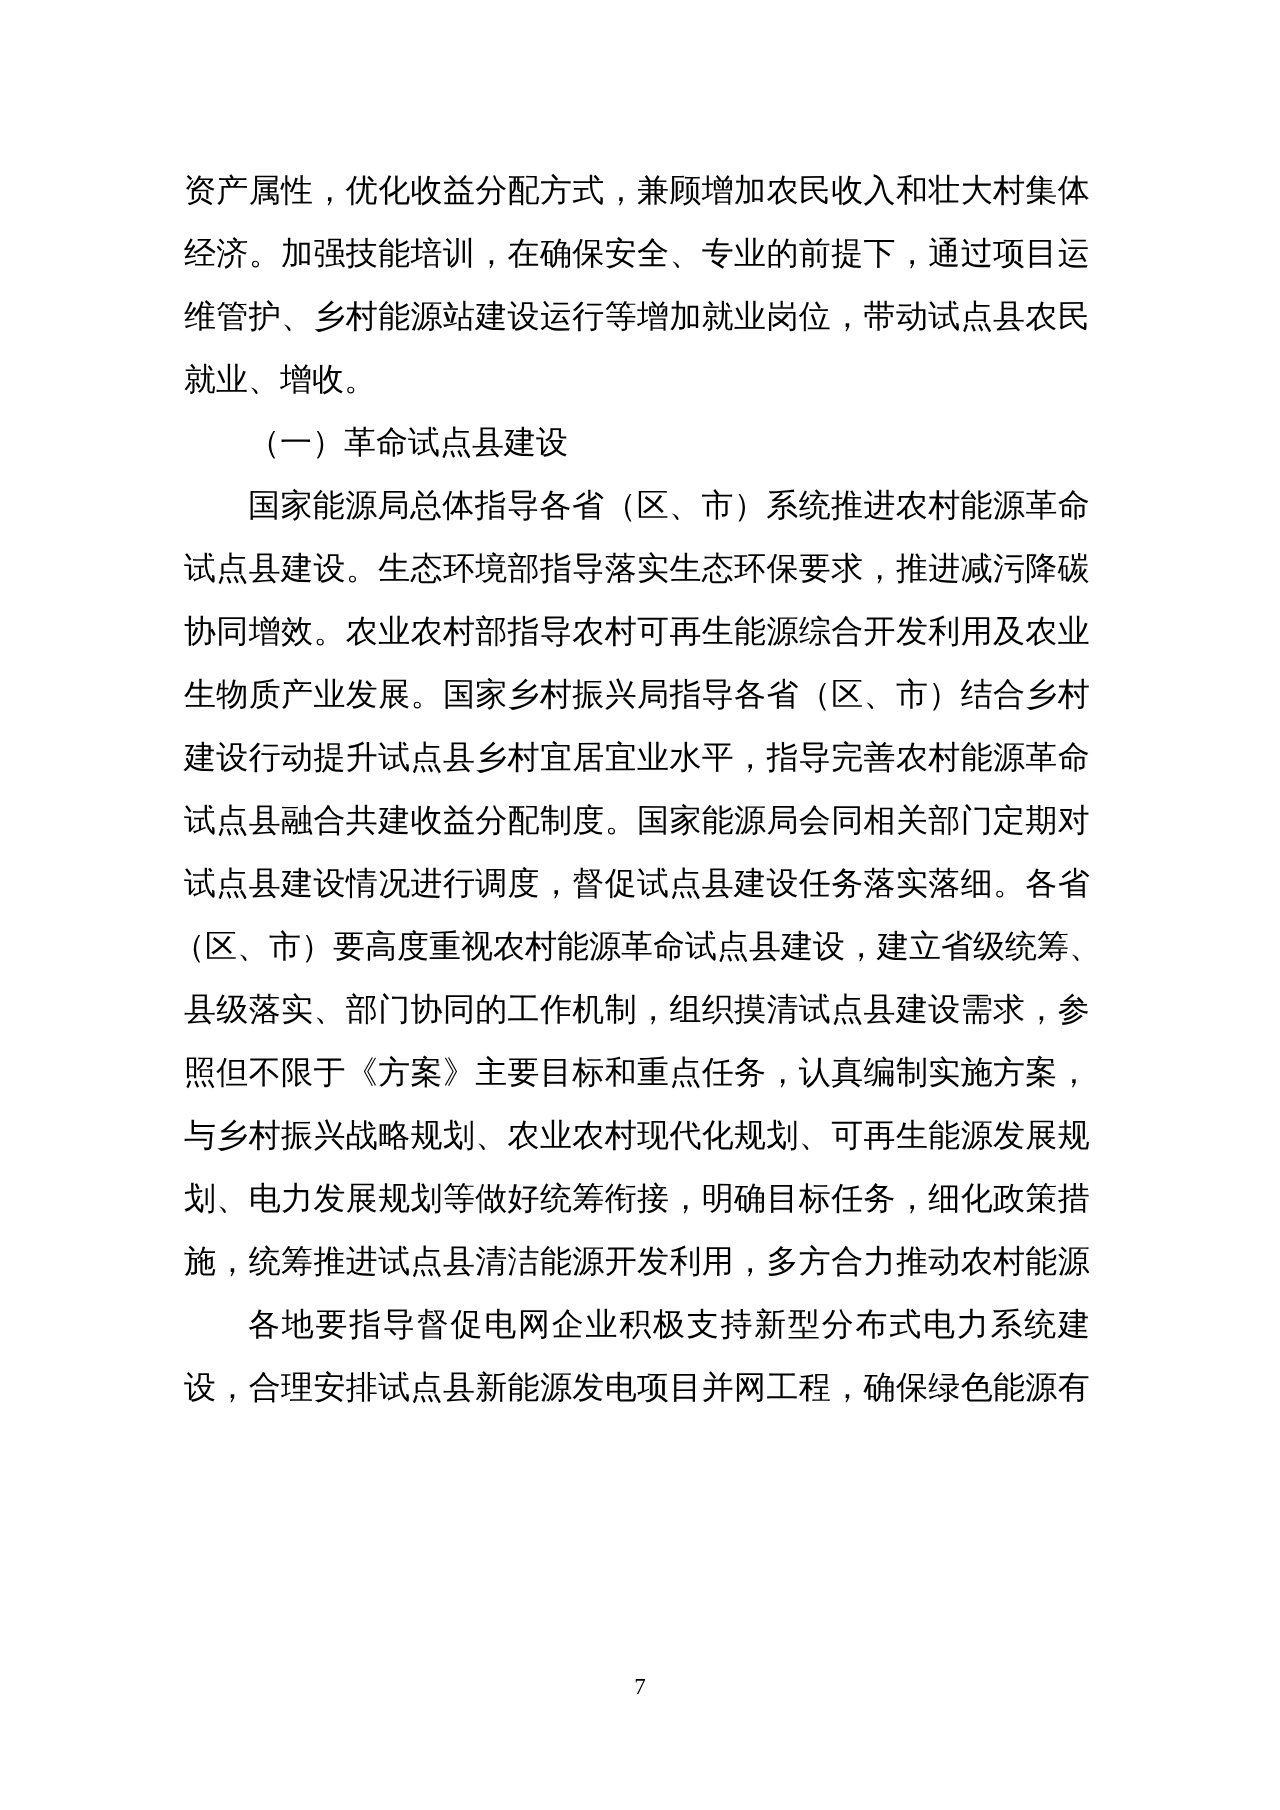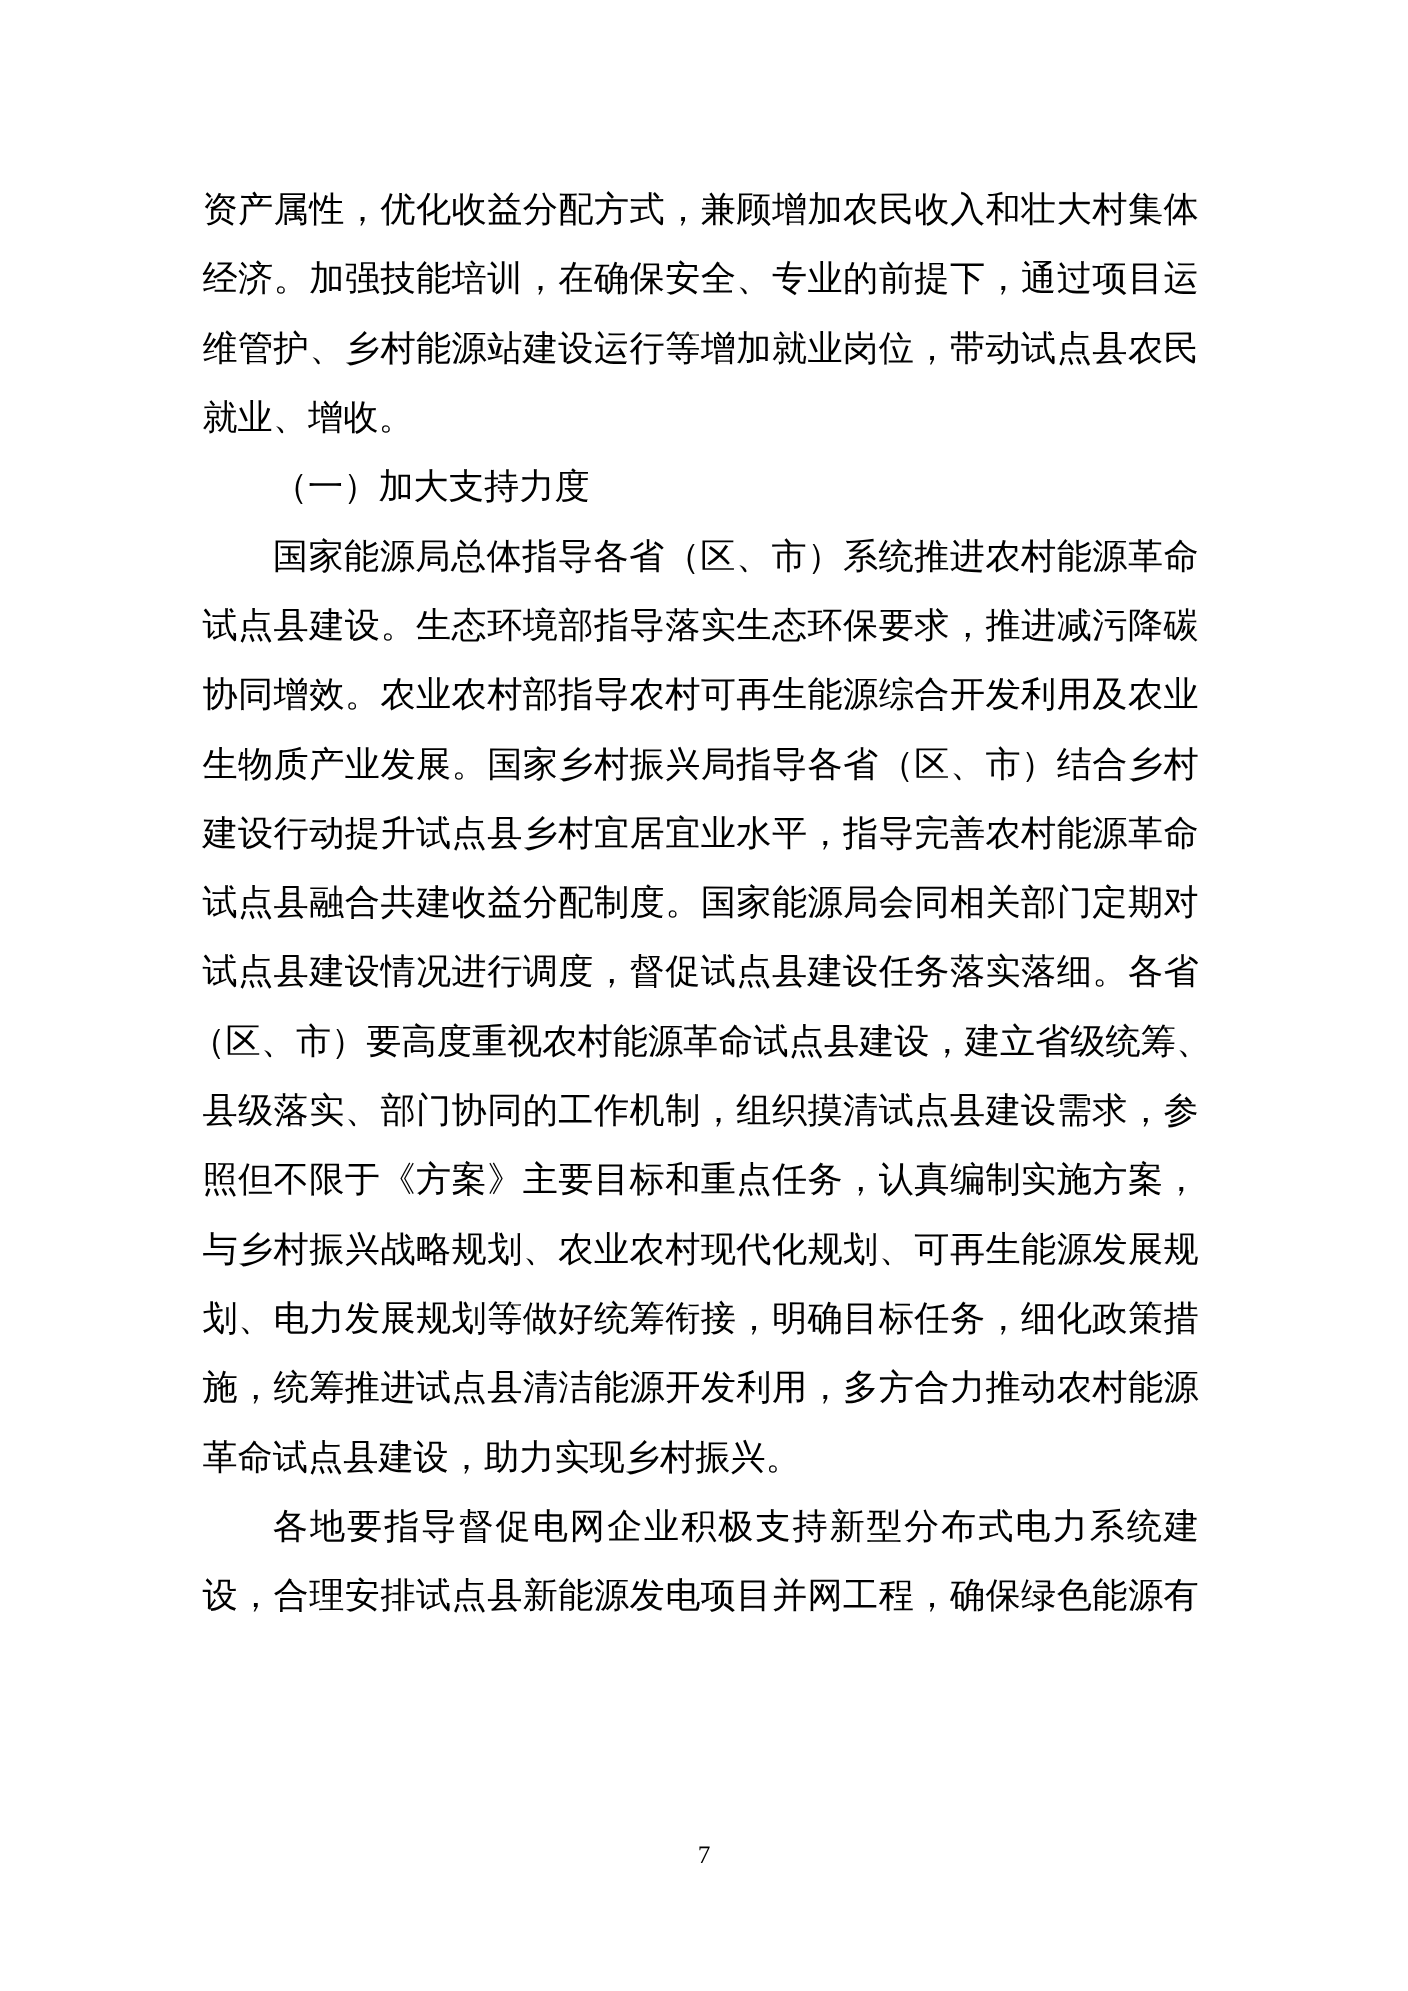--- a/index.html
+++ b/index.html
@@ -141,21 +141,21 @@
         <span>，</span>
         <span>带</span>
         <span>动</span>
         <span>试</span>
         <span>点</span>
         <span>县</span>
         <span>农</span>
         <span>民</span>
       </div>
     <div class="line">就业、增收。</div>
-    <div class="line ind">（一）加大支持力度</div>
+    <div class="line ind">（一）革命试点县建设</div>
     <div class="line j ind">
         <span>国</span>
         <span>家</span>
         <span>能</span>
         <span>源</span>
         <span>局</span>
         <span>总</span>
         <span>体</span>
         <span>指</span>
         <span>导</span>
@@ -531,21 +531,20 @@
         <span>方</span>
         <span>合</span>
         <span>力</span>
         <span>推</span>
         <span>动</span>
         <span>农</span>
         <span>村</span>
         <span>能</span>
         <span>源</span>
       </div>
-    <div class="line">革命试点县建设，助力实现乡村振兴。</div>
     <div class="line j ind">
         <span>各</span>
         <span>地</span>
         <span>要</span>
         <span>指</span>
         <span>导</span>
         <span>督</span>
         <span>促</span>
         <span>电</span>
         <span>网</span>

